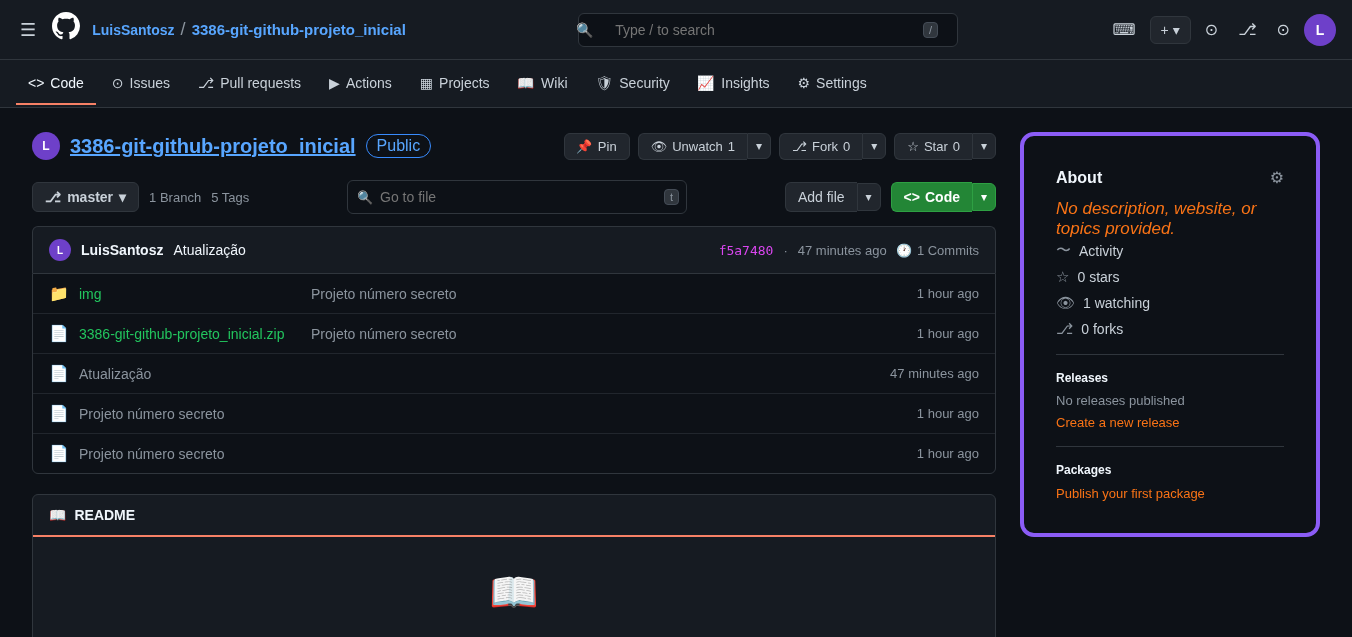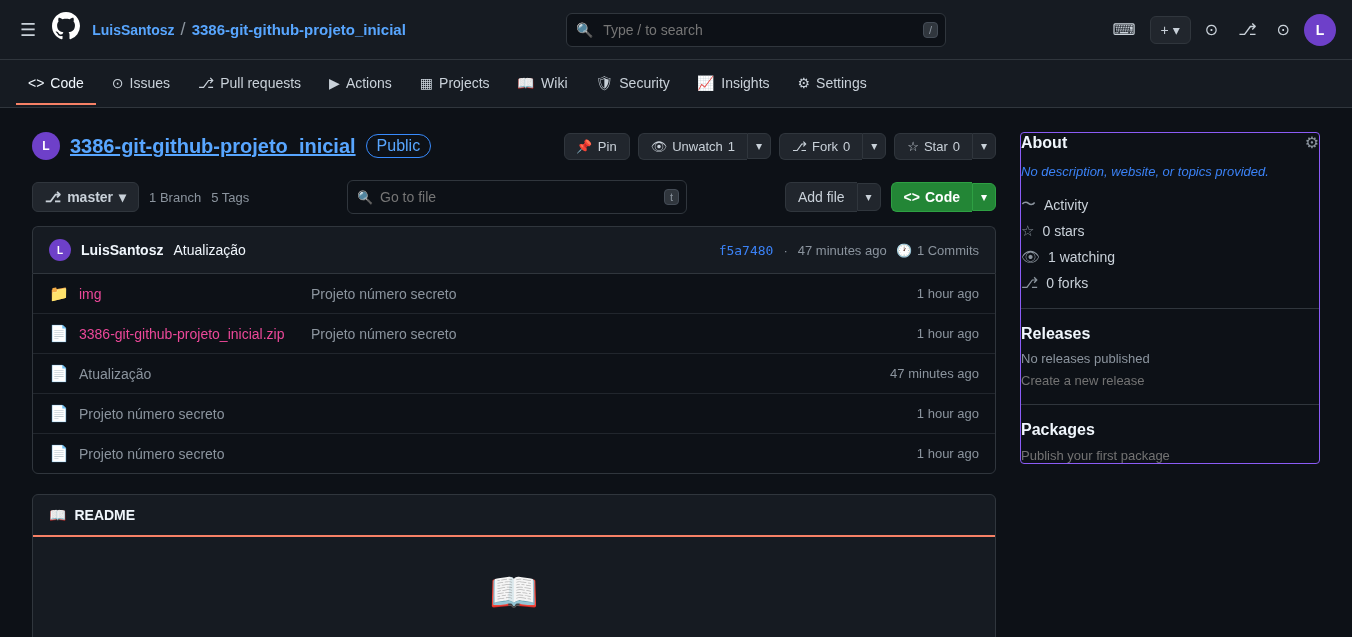--- a/index.html
+++ b/index.html
@@ -74,20 +74,21 @@
     .search-input {
       width: 100%;
       background: #0d1117;
       border: 1px solid #30363d;
       border-radius: 6px;
       color: #8b949e;
       padding: 6px 28px 6px 36px;
       font-size: 14px;
       outline: none;
       height: 34px;
+      margin-left: 12px;
     }
     .search-icon-wrap {
       position: absolute;
       left: 10px;
       top: 50%;
       transform: translateY(-50%);
       color: #8b949e;
       font-size: 14px;
     }
     .search-shortcut {
@@ -417,21 +418,21 @@
     }
     .commit-meta {
       margin-left: auto;
       display: flex;
       align-items: center;
       gap: 10px;
       color: #8b949e;
       font-size: 13px;
     }
     .commit-hash {
-      color: #3b82f6;
+      color: #d946ef;
       cursor: pointer;
       font-family: monospace;
       font-size: 13px;
     }
     .commits-link {
       display: flex;
       align-items: center;
       gap: 4px;
       color: #8b949e;
       cursor: pointer;
@@ -453,21 +454,21 @@
       gap: 12px;
     }
     .file-row:last-child { border-bottom: none; }
     .file-icon {
       color: #8b949e;
       font-size: 16px;
       width: 18px;
       flex-shrink: 0;
     }
     .file-name {
-      color: #ec4899;
+      color: #22c55e;
       cursor: pointer;
       width: 220px;
       font-size: 14px;
     }
     .file-commit-msg {
       color: #8b949e;
       flex: 1;
       font-size: 14px;
     }
     .file-time {
@@ -502,74 +503,74 @@
       min-height: 80px;
       color: #8b949e;
     }
 
     
     .sidebar {
       width: 300px;
       flex-shrink: 0;
     }
     .about-section {
-      border: 1px solid #8b5cf6;
-      border-radius: 4px;
-      padding: 0;
+      border: 4px solid #8b5cf6;
+      border-radius: 14px;
+      padding: 32px;
     }
     .about-header {
       display: flex;
       align-items: center;
       justify-content: space-between;
       margin-bottom: 12px;
     }
     .about-title {
       font-size: 16px;
       font-weight: 600;
       color: #f0f6fc;
     }
     .about-gear {
       color: #8b949e;
       cursor: pointer;
       font-size: 16px;
     }
     .about-desc {
-      color: #3b82f6;
-      font-size: 13px;
+      color: #f97316;
+      font-size: 17px;
       font-style: italic;
-      margin-bottom: 16px;
+      margin-bottom: 2px;
     }
     .about-stat {
       display: flex;
       align-items: center;
       gap: 8px;
       color: #c9d1d9;
       font-size: 14px;
       margin-bottom: 8px;
       cursor: pointer;
     }
     .about-stat .stat-icon { color: #8b949e; font-size: 15px; }
     .about-divider {
       border: none;
       border-top: 1px solid #30363d;
       margin: 16px 0;
     }
     .section-title {
-      font-size: 16px;
+      font-size: 12px;
       font-weight: 600;
       color: #f0f6fc;
       margin-bottom: 8px;
     }
     .section-text {
       color: #8b949e;
       font-size: 13px;
       margin-bottom: 6px;
     }
     .section-link {
-      color: #737373;
+      color: #f97316;
       cursor: pointer;
       font-size: 13px;
     }
   </style>
 </head>
 <body>
 
 <div class="topbar">
   <div class="topbar-left">
     <button class="hamburger-btn">☰</button>

